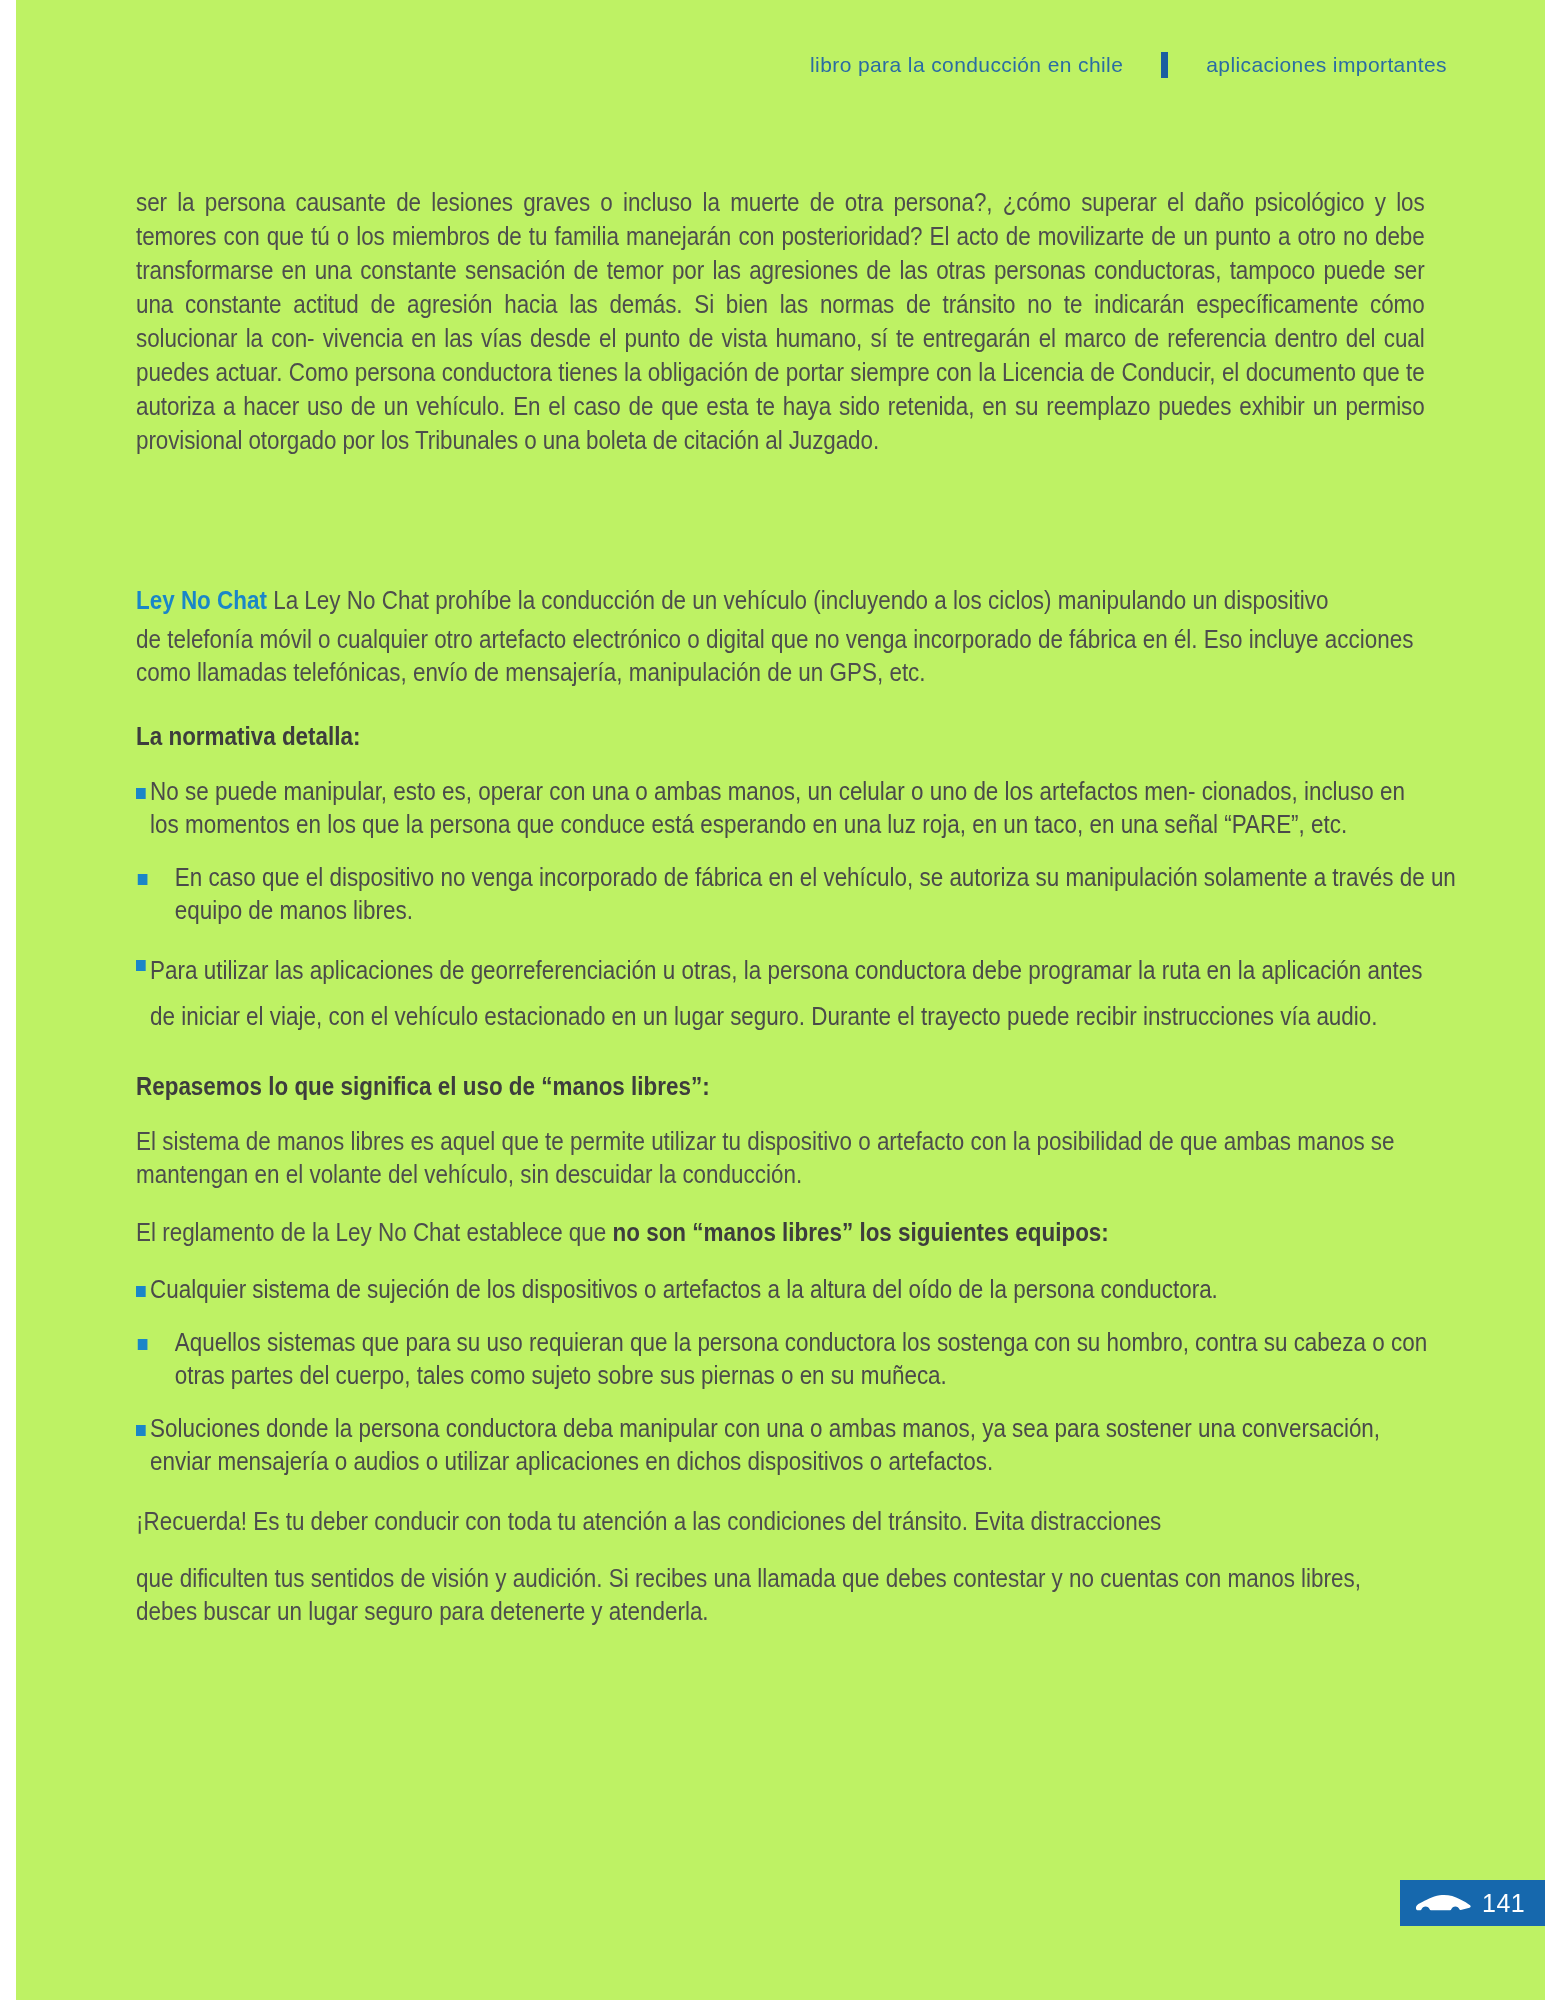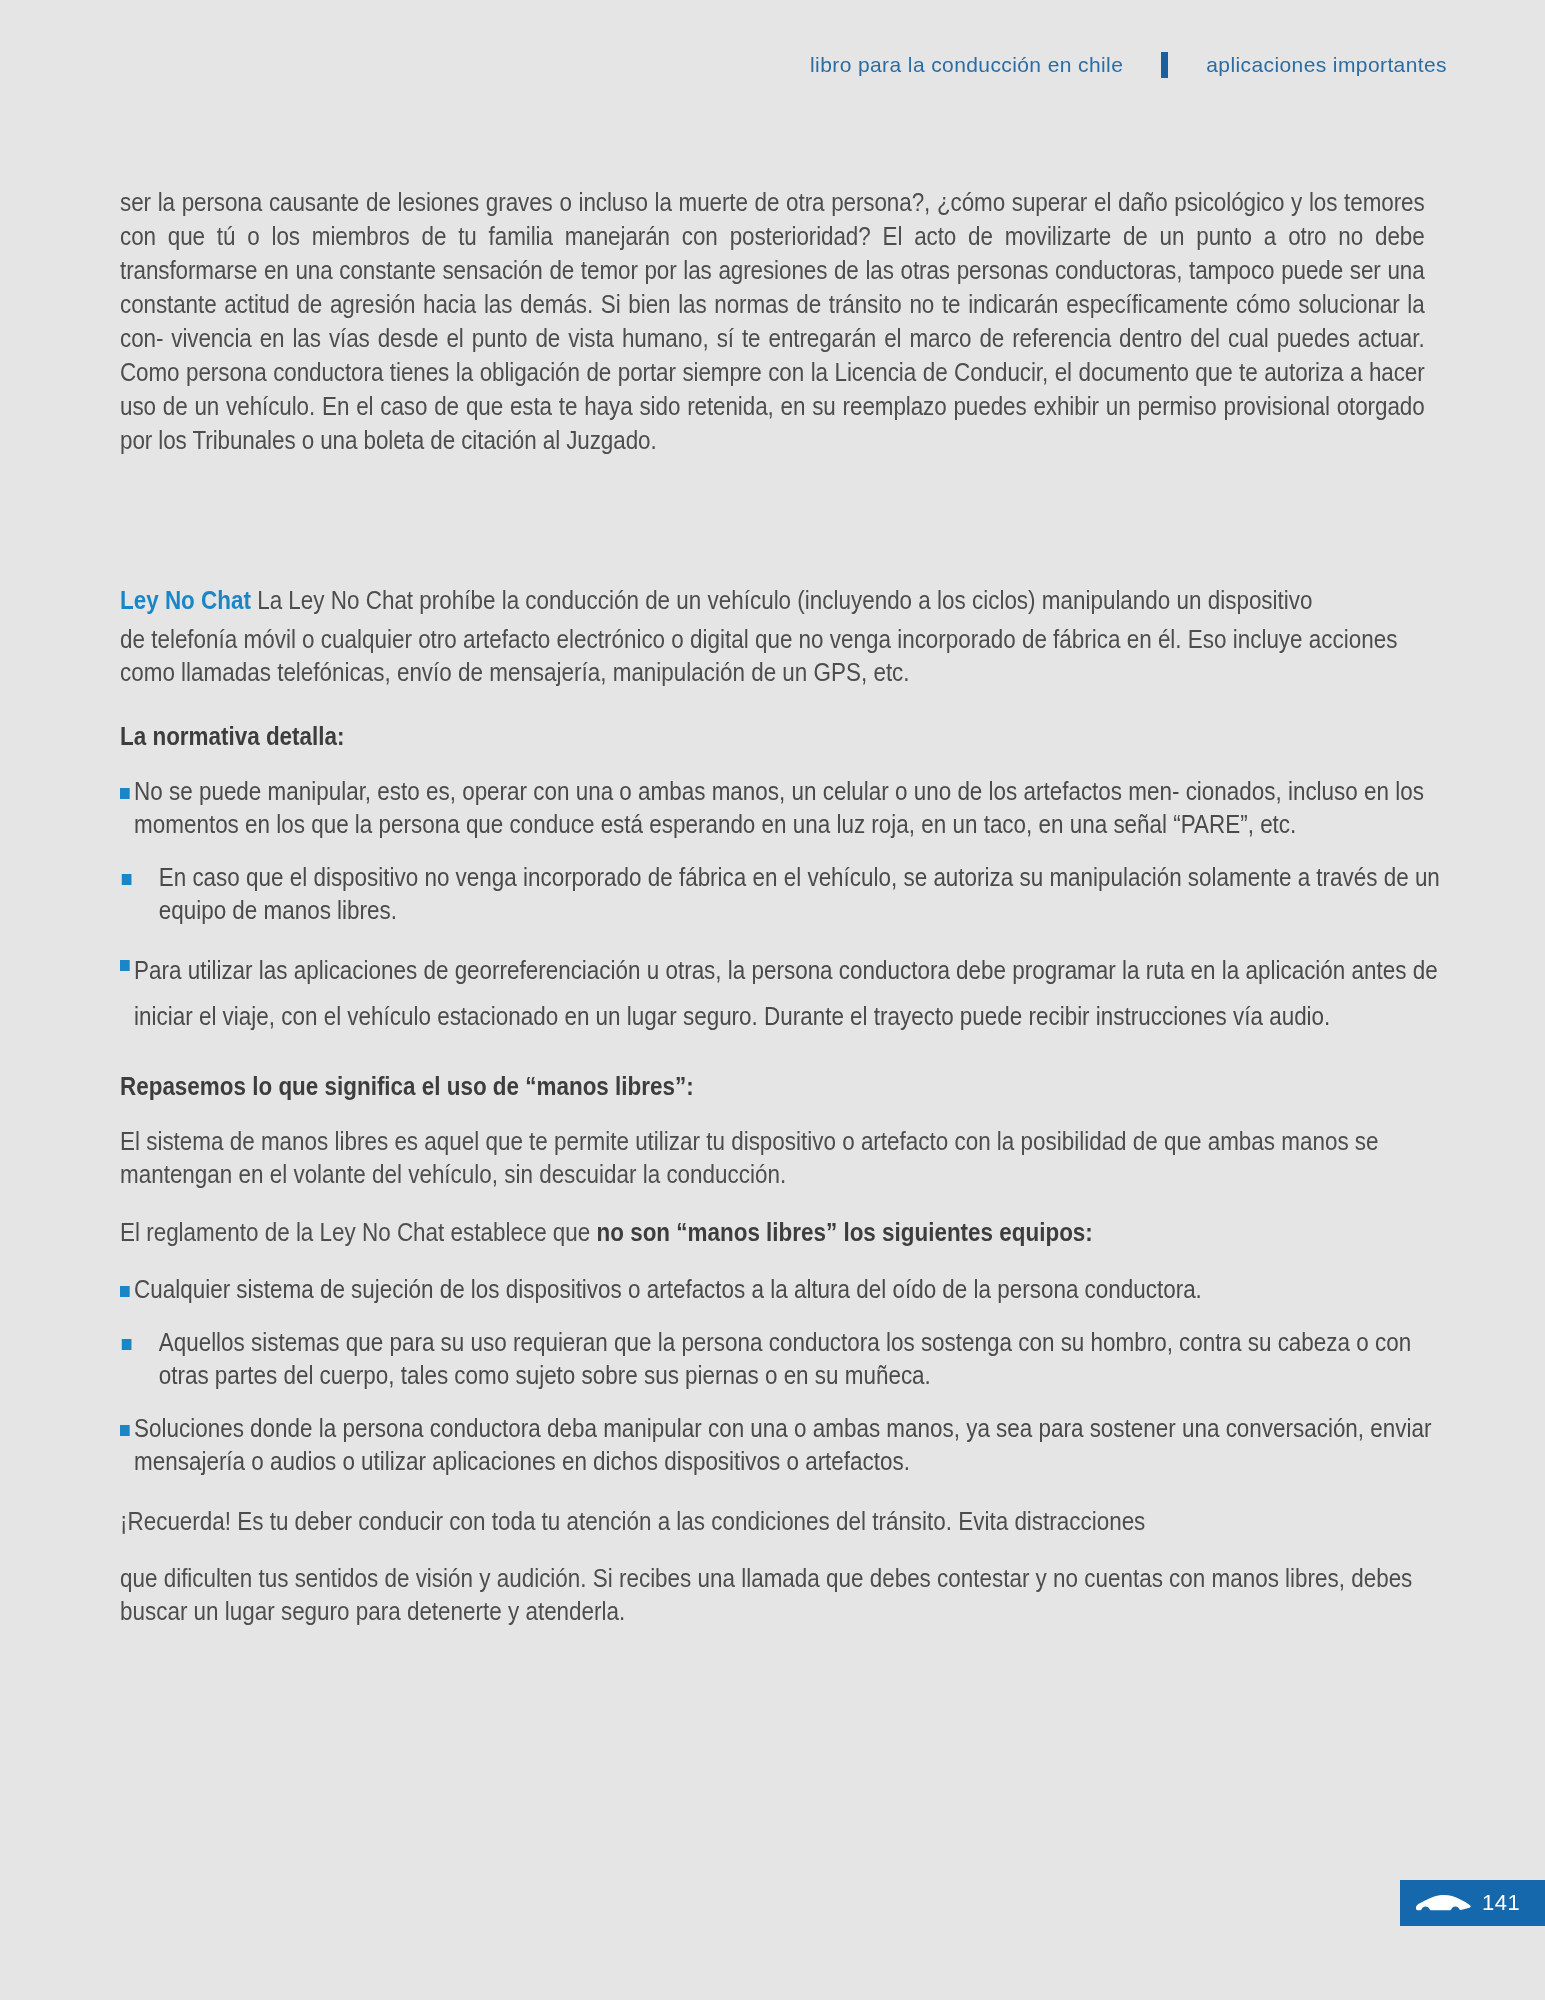--- a/index.html
+++ b/index.html
@@ -12,21 +12,22 @@
     height: 2000px;
     position: relative;
     font-family: "Liberation Sans", sans-serif;
     color: #4a4a4a;
     overflow: hidden;
   }
 
   .page {
     position: absolute;
     inset: 0;
-    background: #e5e5e5;
+    background: #bef264;
+    margin-left: 16px;
   }
 
   
   .page-header {
     position: absolute;
     top: 52px;
     left: 0;
     right: 98px;
     display: flex;
     justify-content: flex-end;
@@ -157,21 +158,21 @@
     display: flex;
     align-items: center;
     justify-content: flex-start;
     gap: 10px;
     padding-left: 14px;
     box-sizing: border-box;
   }
   .car-icon { width: 58px; height: 24px; flex: none; }
   .page-num {
     color: #ffffff;
-    font-size: 22px;
+    font-size: 25px;
     letter-spacing: 0.5px;
     font-family: "Liberation Sans", sans-serif;
   }
 </style>
 </head>
 <body>
 
 <div class="page">
 
   <div class="page-header">

